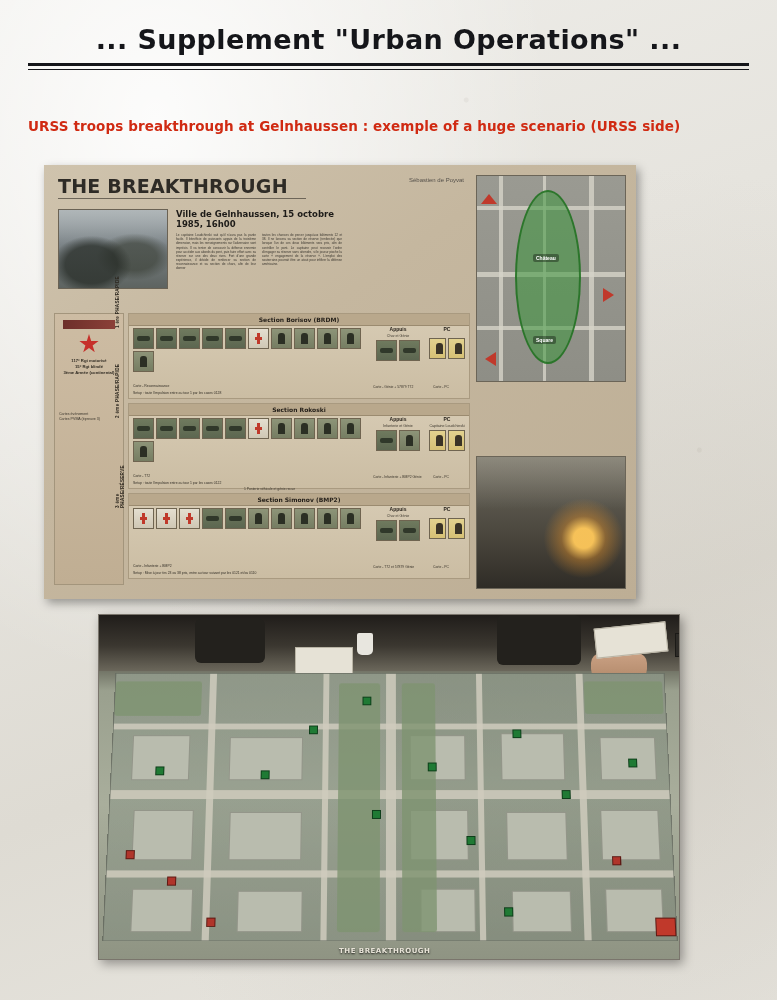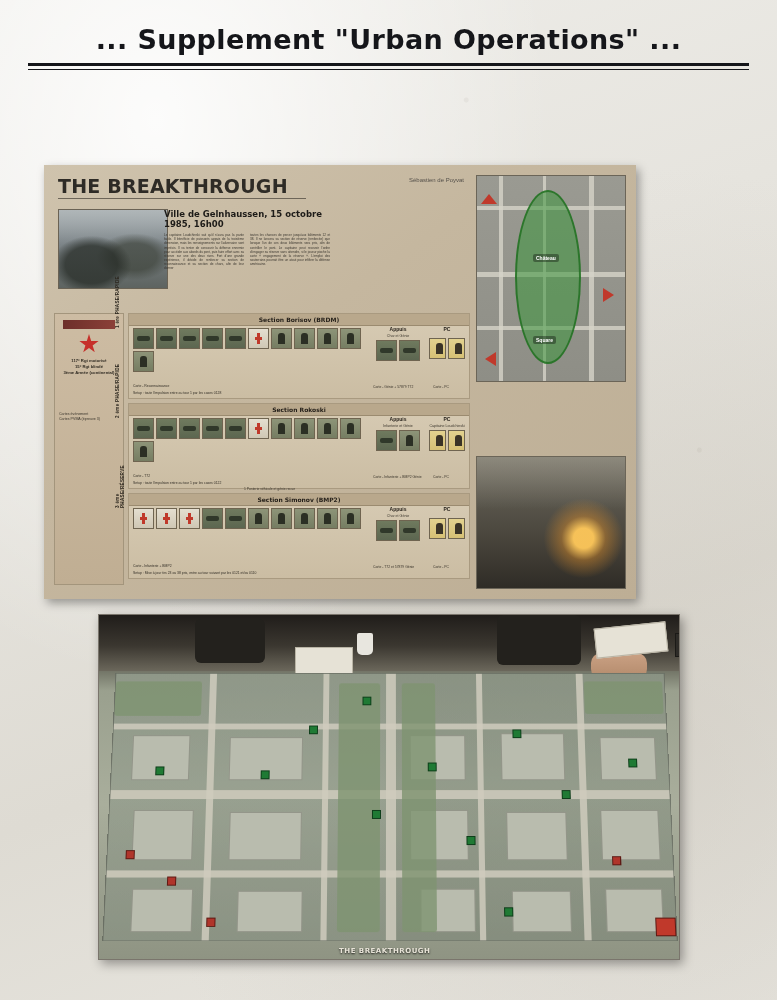--- a/index.html
+++ b/index.html
@@ -64,21 +64,21 @@
     border:1px solid #6a6254;overflow:hidden;
   }
   .photo-tank:after{
     content:"";position:absolute;inset:0;
     background:
       radial-gradient(ellipse at 30% 70%, rgba(40,45,40,.75) 0 26px, rgba(0,0,0,0) 40px),
       radial-gradient(ellipse at 70% 60%, rgba(55,60,50,.6) 0 22px, rgba(0,0,0,0) 38px),
       linear-gradient(180deg, rgba(190,195,195,.6) 0%, rgba(0,0,0,0) 45%);
   }
 
-  .brief{position:absolute;left:120px;top:44px;width:168px;}
+  .brief{position:absolute;left:132px;top:44px;width:168px;}
   .brief h2{
     margin:0 0 4px 0;font-size:8.5px;color:#1d1b18;font-weight:bold;
     font-family:"DejaVu Sans", sans-serif;
   }
   .cols{display:flex;gap:6px;}
   .col{width:80px;}
   .col p{
     margin:0 0 3px 0;font-size:3.1px;line-height:1.35;color:#3a362f;text-align:justify;
   }
 
@@ -231,20 +231,21 @@
 
 <div class="page">
   <div class="grain"></div>
 
   <div class="hdr">
     <h1>... Supplement "Urban Operations" ...</h1>
     <div class="rule-thick"></div>
     <div class="rule-thin"></div>
   </div>
 
+  <div class="subtitle">URSS troops breakthrough at Gelnhaussen : exemple of a huge scenario (URSS side)</div>
 
   <div class="sheet">
     <div class="sheet-title">THE BREAKTHROUGH</div>
     <div class="sheet-credit">Sébastien de Poyvat</div>
     <div class="title-underline"></div>
 
     <div class="photo-tank"></div>
 
     <div class="brief">
       <h2>Ville de Gelnhaussen, 15 octobre 1985, 16h00</h2>

